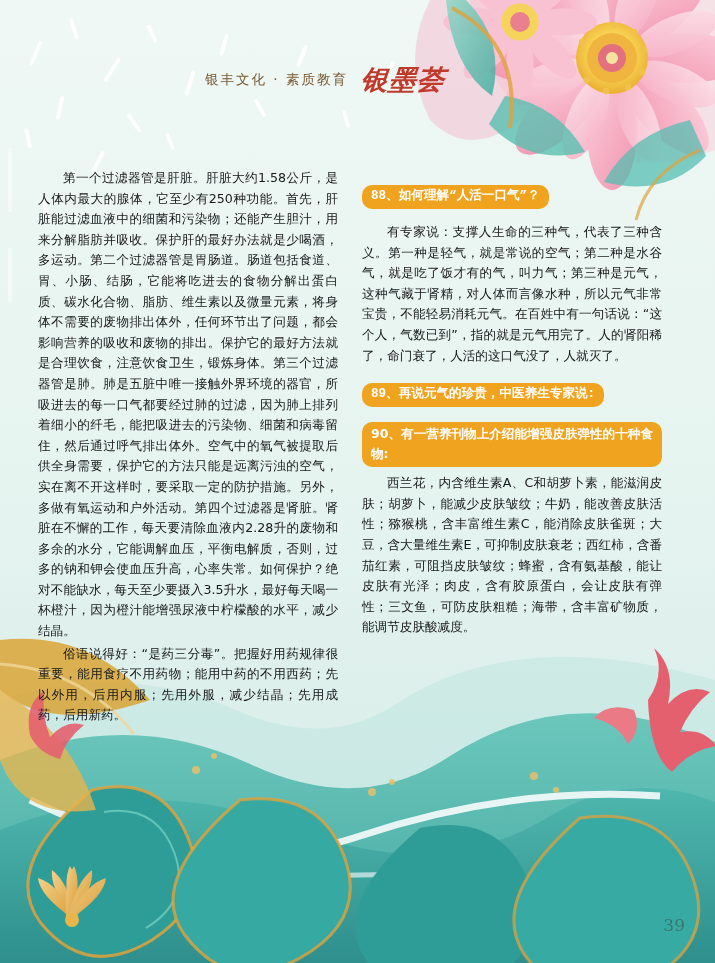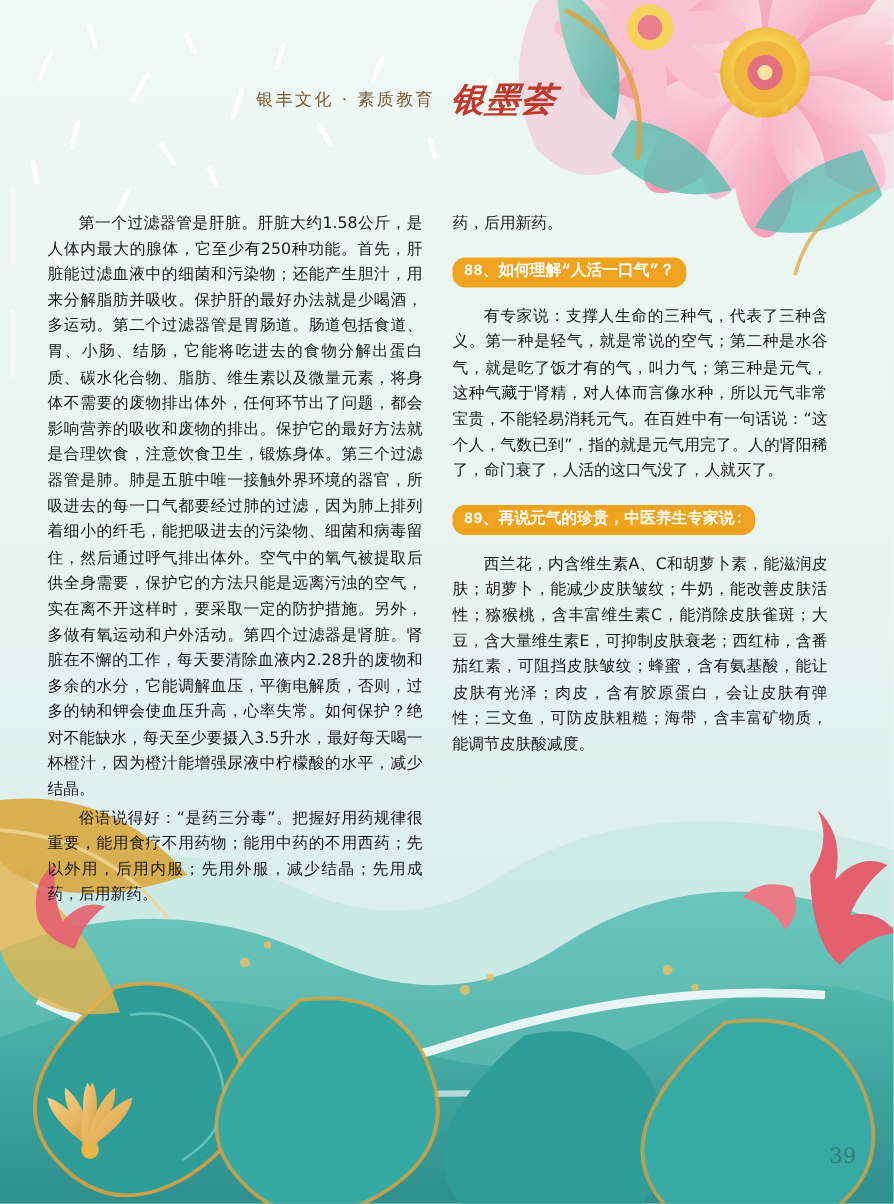--- a/index.html
+++ b/index.html
@@ -336,31 +336,33 @@
 
   <div class="content">
     <div class="cols">
 
       <div class="col">
         <p class="para indent">第一个过滤器管是肝脏。肝脏大约1.58公斤，是人体内最大的腺体，它至少有250种功能。首先，肝脏能过滤血液中的细菌和污染物；还能产生胆汁，用来分解脂肪并吸收。保护肝的最好办法就是少喝酒，多运动。第二个过滤器管是胃肠道。肠道包括食道、胃、小肠、结肠，它能将吃进去的食物分解出蛋白质、碳水化合物、脂肪、维生素以及微量元素，将身体不需要的废物排出体外，任何环节出了问题，都会影响营养的吸收和废物的排出。保护它的最好方法就是合理饮食，注意饮食卫生，锻炼身体。第三个过滤器管是肺。肺是五脏中唯一接触外界环境的器官，所吸进去的每一口气都要经过肺的过滤，因为肺上排列着细小的纤毛，能把吸进去的污染物、细菌和病毒留住，然后通过呼气排出体外。空气中的氧气被提取后供全身需要，保护它的方法只能是远离污浊的空气，实在离不开这样时，要采取一定的防护措施。另外，多做有氧运动和户外活动。第四个过滤器是肾脏。肾脏在不懈的工作，每天要清除血液内2.28升的废物和多余的水分，它能调解血压，平衡电解质，否则，过多的钠和钾会使血压升高，心率失常。如何保护？绝对不能缺水，每天至少要摄入3.5升水，最好每天喝一杯橙汁，因为橙汁能增强尿液中柠檬酸的水平，减少结晶。</p>
         <p class="para indent">俗语说得好：“是药三分毒”。把握好用药规律很重要，能用食疗不用药物；能用中药的不用西药；先以外用，后用内服；先用外服，减少结晶；先用成药，后用新药。</p>
       </div>
 
       <div class="col">
-        <p class="para">药，后用新药。</p>
 
         <div class="subhead-wrap">
           <span class="subhead">88、如何理解“人活一口气”？</span>
         </div>
         <p class="para indent">有专家说：支撑人生命的三种气，代表了三种含义。第一种是轻气，就是常说的空气；第二种是水谷气，就是吃了饭才有的气，叫力气；第三种是元气，这种气藏于肾精，对人体而言像水种，所以元气非常宝贵，不能轻易消耗元气。在百姓中有一句话说：“这个人，气数已到”，指的就是元气用完了。人的肾阳稀了，命门衰了，人活的这口气没了，人就灭了。</p>
 
         <div class="subhead-wrap">
           <span class="subhead">89、再说元气的珍贵，中医养生专家说:</span>
         </div>
 
+        <div class="subhead-wrap">
+          <span class="subhead-block">90、有一营养刊物上介绍能增强皮肤弹性的十种食物:</span>
+        </div>
         <p class="para indent">西兰花，内含维生素A、C和胡萝卜素，能滋润皮肤；胡萝卜，能减少皮肤皱纹；牛奶，能改善皮肤活性；猕猴桃，含丰富维生素C，能消除皮肤雀斑；大豆，含大量维生素E，可抑制皮肤衰老；西红柿，含番茄红素，可阻挡皮肤皱纹；蜂蜜，含有氨基酸，能让皮肤有光泽；肉皮，含有胶原蛋白，会让皮肤有弹性；三文鱼，可防皮肤粗糙；海带，含丰富矿物质，能调节皮肤酸减度。</p>
       </div>
 
     </div>
   </div>
 
   <div class="page-number">39</div>
 </div>
 
 </body></html>

